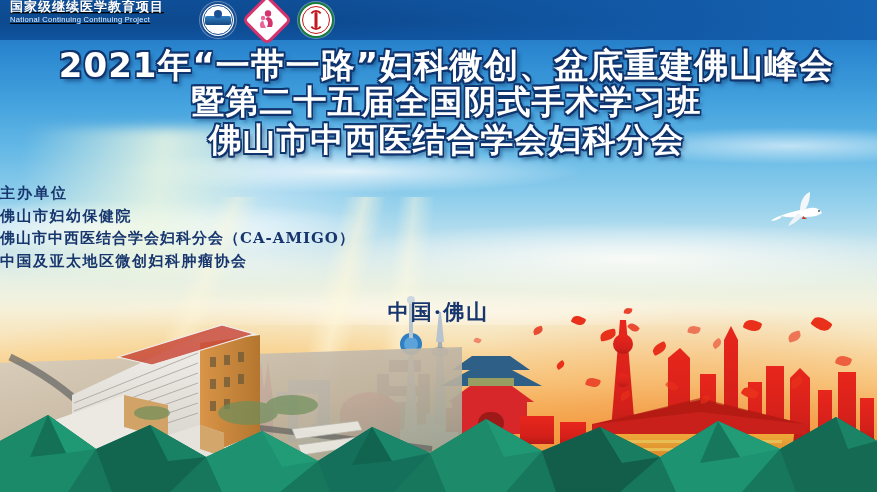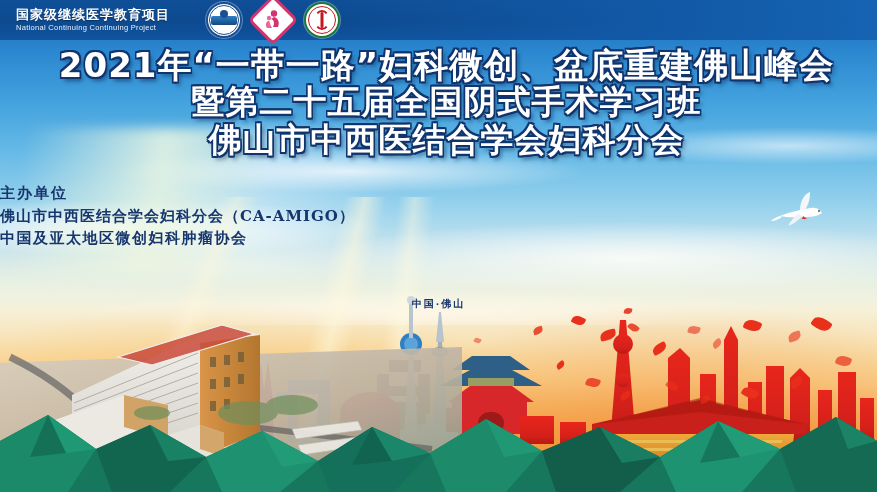--- a/index.html
+++ b/index.html
@@ -81,24 +81,25 @@
     width: 100%; height: 40px;
     background: linear-gradient(180deg, #0f4f97 0%, #0d4a90 55%, #10539f 100%);
     z-index: 20;
   }
   .topbar-right-fade {
     position: absolute; right: 0; top: 0; width: 62%; height: 100%;
     background: linear-gradient(90deg, rgba(13,74,144,0) 0%, rgba(18,90,168,0.9) 60%, rgba(21,99,178,1) 100%);
   }
   .topbar-inner {
     position: relative;
-    display: flex; align-items: center;
+    display: flex; 
     height: 100%;
-    padding-left: 16px;
+    padding-left: 10px;
     z-index: 2;
+    text-decoration: underline;
   }
   .nce-title {
     color: #ffffff;
     font-weight: bold;
     font-size: 13px;
     letter-spacing: 1px;
     line-height: 1.05;
     text-shadow: 0 1px 1px rgba(0,0,0,0.35);
   }
   .nce-sub {
@@ -209,21 +210,21 @@
 
   .loc-block {
     position: absolute;
     left: 0; top: 296px; width: 100%;
     text-align: center;
     z-index: 12;
     color: #17366e;
     font-family: "DejaVu Serif", "Liberation Serif", serif;
     font-weight: bold;
   }
-  .loc-line { font-size: 10px; letter-spacing: 2px; line-height: 1.55; text-align: center; }
+  .loc-line { font-size: 21px; letter-spacing: 2px; line-height: 1.55; text-align: center; }
 
   
   .dove { position: absolute; left: 770px; top: 186px; z-index: 11; }
 
   
   .petal {
     position: absolute;
     background: #e8301b;
     border-radius: 60% 12% 60% 12%;
     z-index: 10;
@@ -519,20 +520,21 @@
   </div>
 
   <div class="title-block">
     <div class="title-line title-1">2021年“一带一路”妇科微创、盆底重建佛山峰会</div>
     <div class="title-line title-2">暨第二十五届全国阴式手术学习班</div>
     <div class="title-line title-3">佛山市中西医结合学会妇科分会</div>
   </div>
 
   <div class="org-block">
     <div class="org-head">主办单位</div>
+    <div class="org-line">佛山市妇幼保健院</div>
     <div class="org-line wide">佛山市中西医结合学会妇科分会（CA-AMIGO）</div>
     <div class="org-line">中国及亚太地区微创妇科肿瘤协会</div>
   </div>
 
   <div class="loc-block">
     <div class="loc-line">中国·佛山</div>
   </div>
 
 </div>
 

